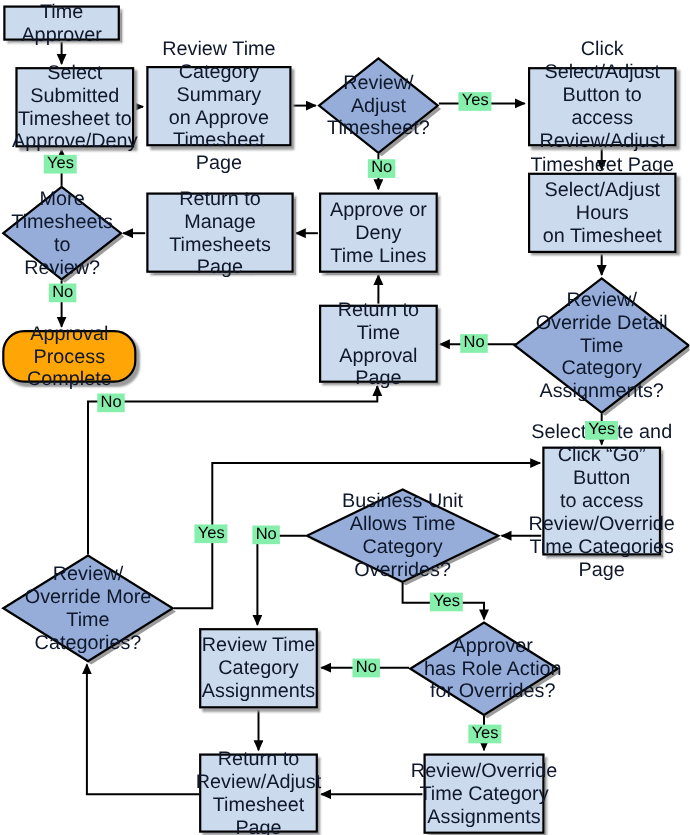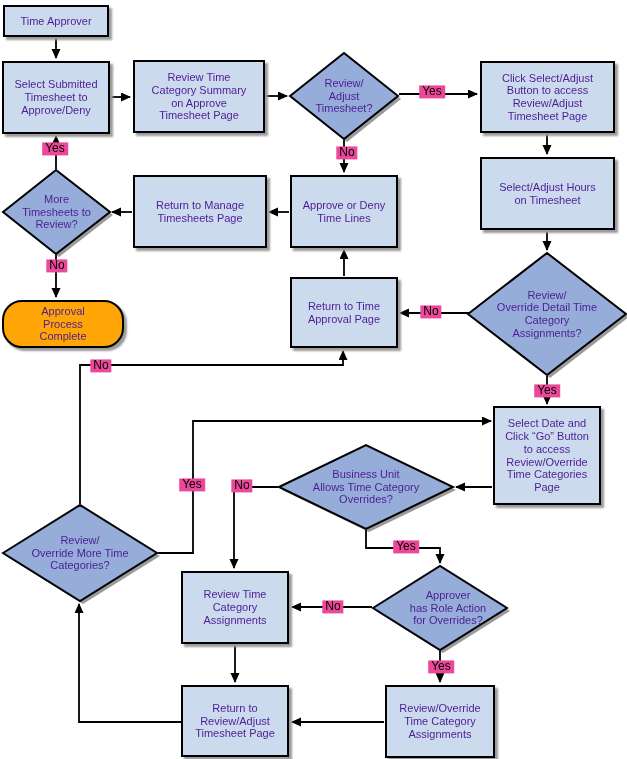--- a/index.html
+++ b/index.html
@@ -35,45 +35,45 @@
     stroke: none;
   }
 
   .node {
     position: absolute;
     display: flex;
     align-items: center;
     justify-content: center;
     text-align: center;
     white-space: pre-line;
-    font-size: 11px;
+    font-size: 18px;
     line-height: 1.16;
-    color: #4c1d95;
+    color: #0f172a;
   }
   .process {
     background: var(--process-fill, #ccdaed);
     border: 2px solid var(--border, #000);
     box-shadow: 3px 3px 2px var(--shadow, #9b9b9b);
   }
   .terminal {
     background: var(--terminal-fill, #ffa505);
     border: 2px solid var(--border, #000);
     border-radius: 20px;
     box-shadow: 3px 3px 2px var(--shadow, #9b9b9b);
   }
   .dlabel {
     background: transparent;
     border: none;
   }
   .elabel {
     position: absolute;
     transform: translate(-50%, -50%);
-    background: #ec4899;
+    background: #86efac;
     padding: 0 3px;
-    font-size: 12px;
+    font-size: 15px;
     line-height: 1.1;
     color: #000;
     white-space: nowrap;
   }
 </style>
 </head>
 <body>
 
 <div id="canvas">
 
@@ -120,21 +120,21 @@
     <polyline class="edge" marker-end="url(#arrow)" points="372,607 292,607"></polyline>
     <polyline class="edge" marker-end="url(#arrow)" points="440,651 440,682"></polyline>
     <polyline class="edge" marker-end="url(#arrow)" points="235,645 235,682"></polyline>
     <polyline class="edge" marker-end="url(#arrow)" points="384,722 292,722"></polyline>
     <polyline class="edge" marker-end="url(#arrow)" points="181,722 79,722 79,604"></polyline>
     <polyline class="edge" marker-end="url(#arrow)" points="158,553 193,553 193,421 491,421"></polyline>
     <polyline class="edge" marker-end="url(#arrow)" points="80,504 80,365 343,365 343,351"></polyline>
   </svg>
 
   <div class="node process" style="left:3px;top:5px;width:106px;height:32px">Time Approver</div>
-  <div class="node process" style="left:2px;top:61px;width:108px;height:73px">Select Submitted
+  <div class="node process" style="left:14px;top:61px;width:108px;height:73px">Select Submitted
 Timesheet to
 Approve/Deny</div>
   <div class="node process" style="left:133px;top:60px;width:132px;height:73px">Review Time
 Category Summary
 on Approve
 Timesheet Page</div>
   <div class="node process" style="left:480px;top:61px;width:135px;height:72px">Click Select/Adjust
 Button to access
 Review/Adjust
 Timesheet Page</div>

